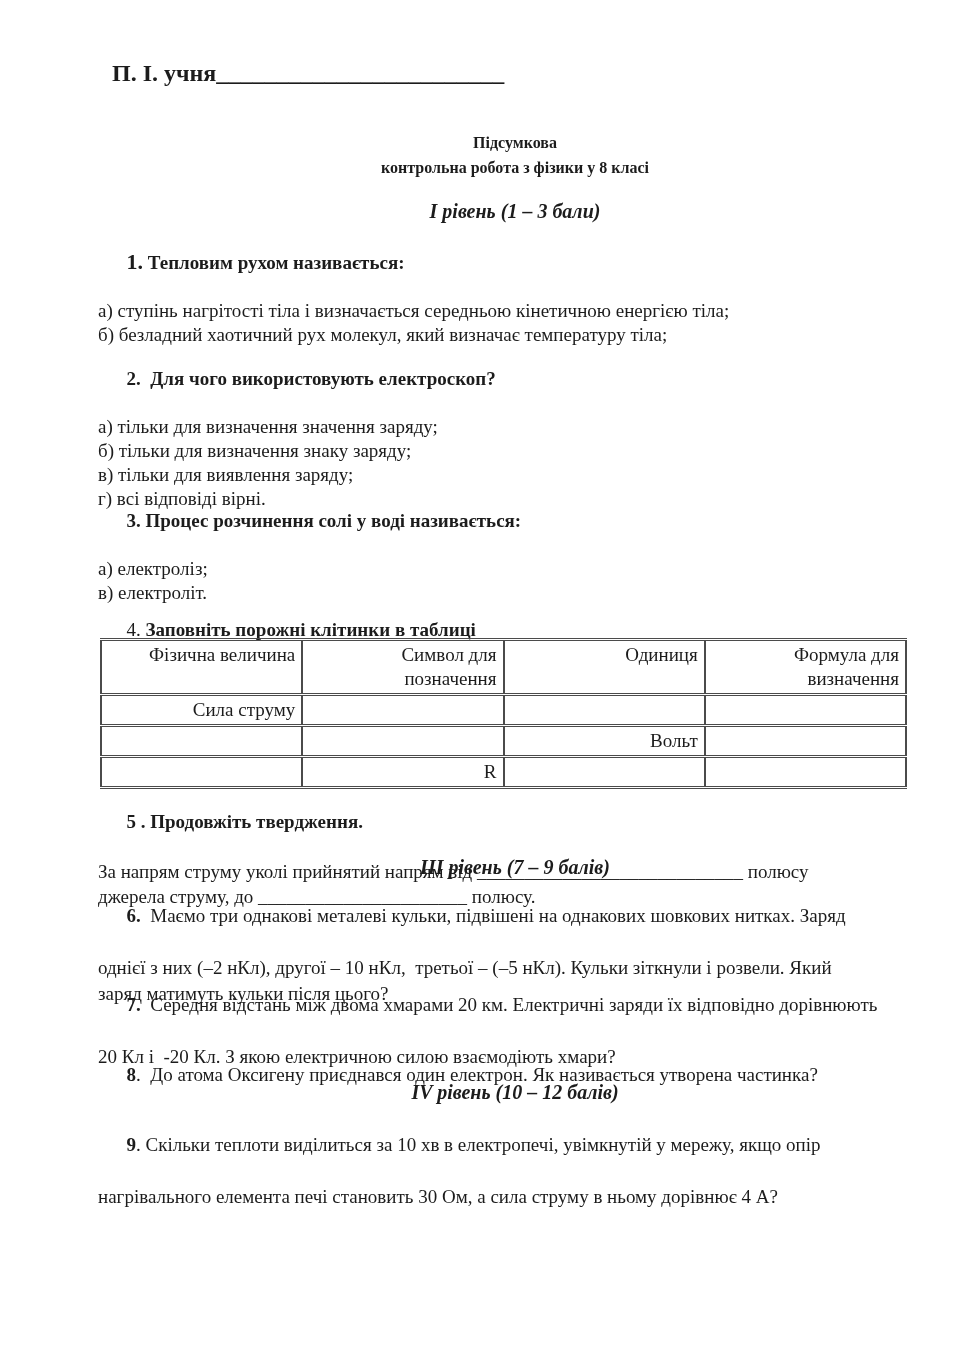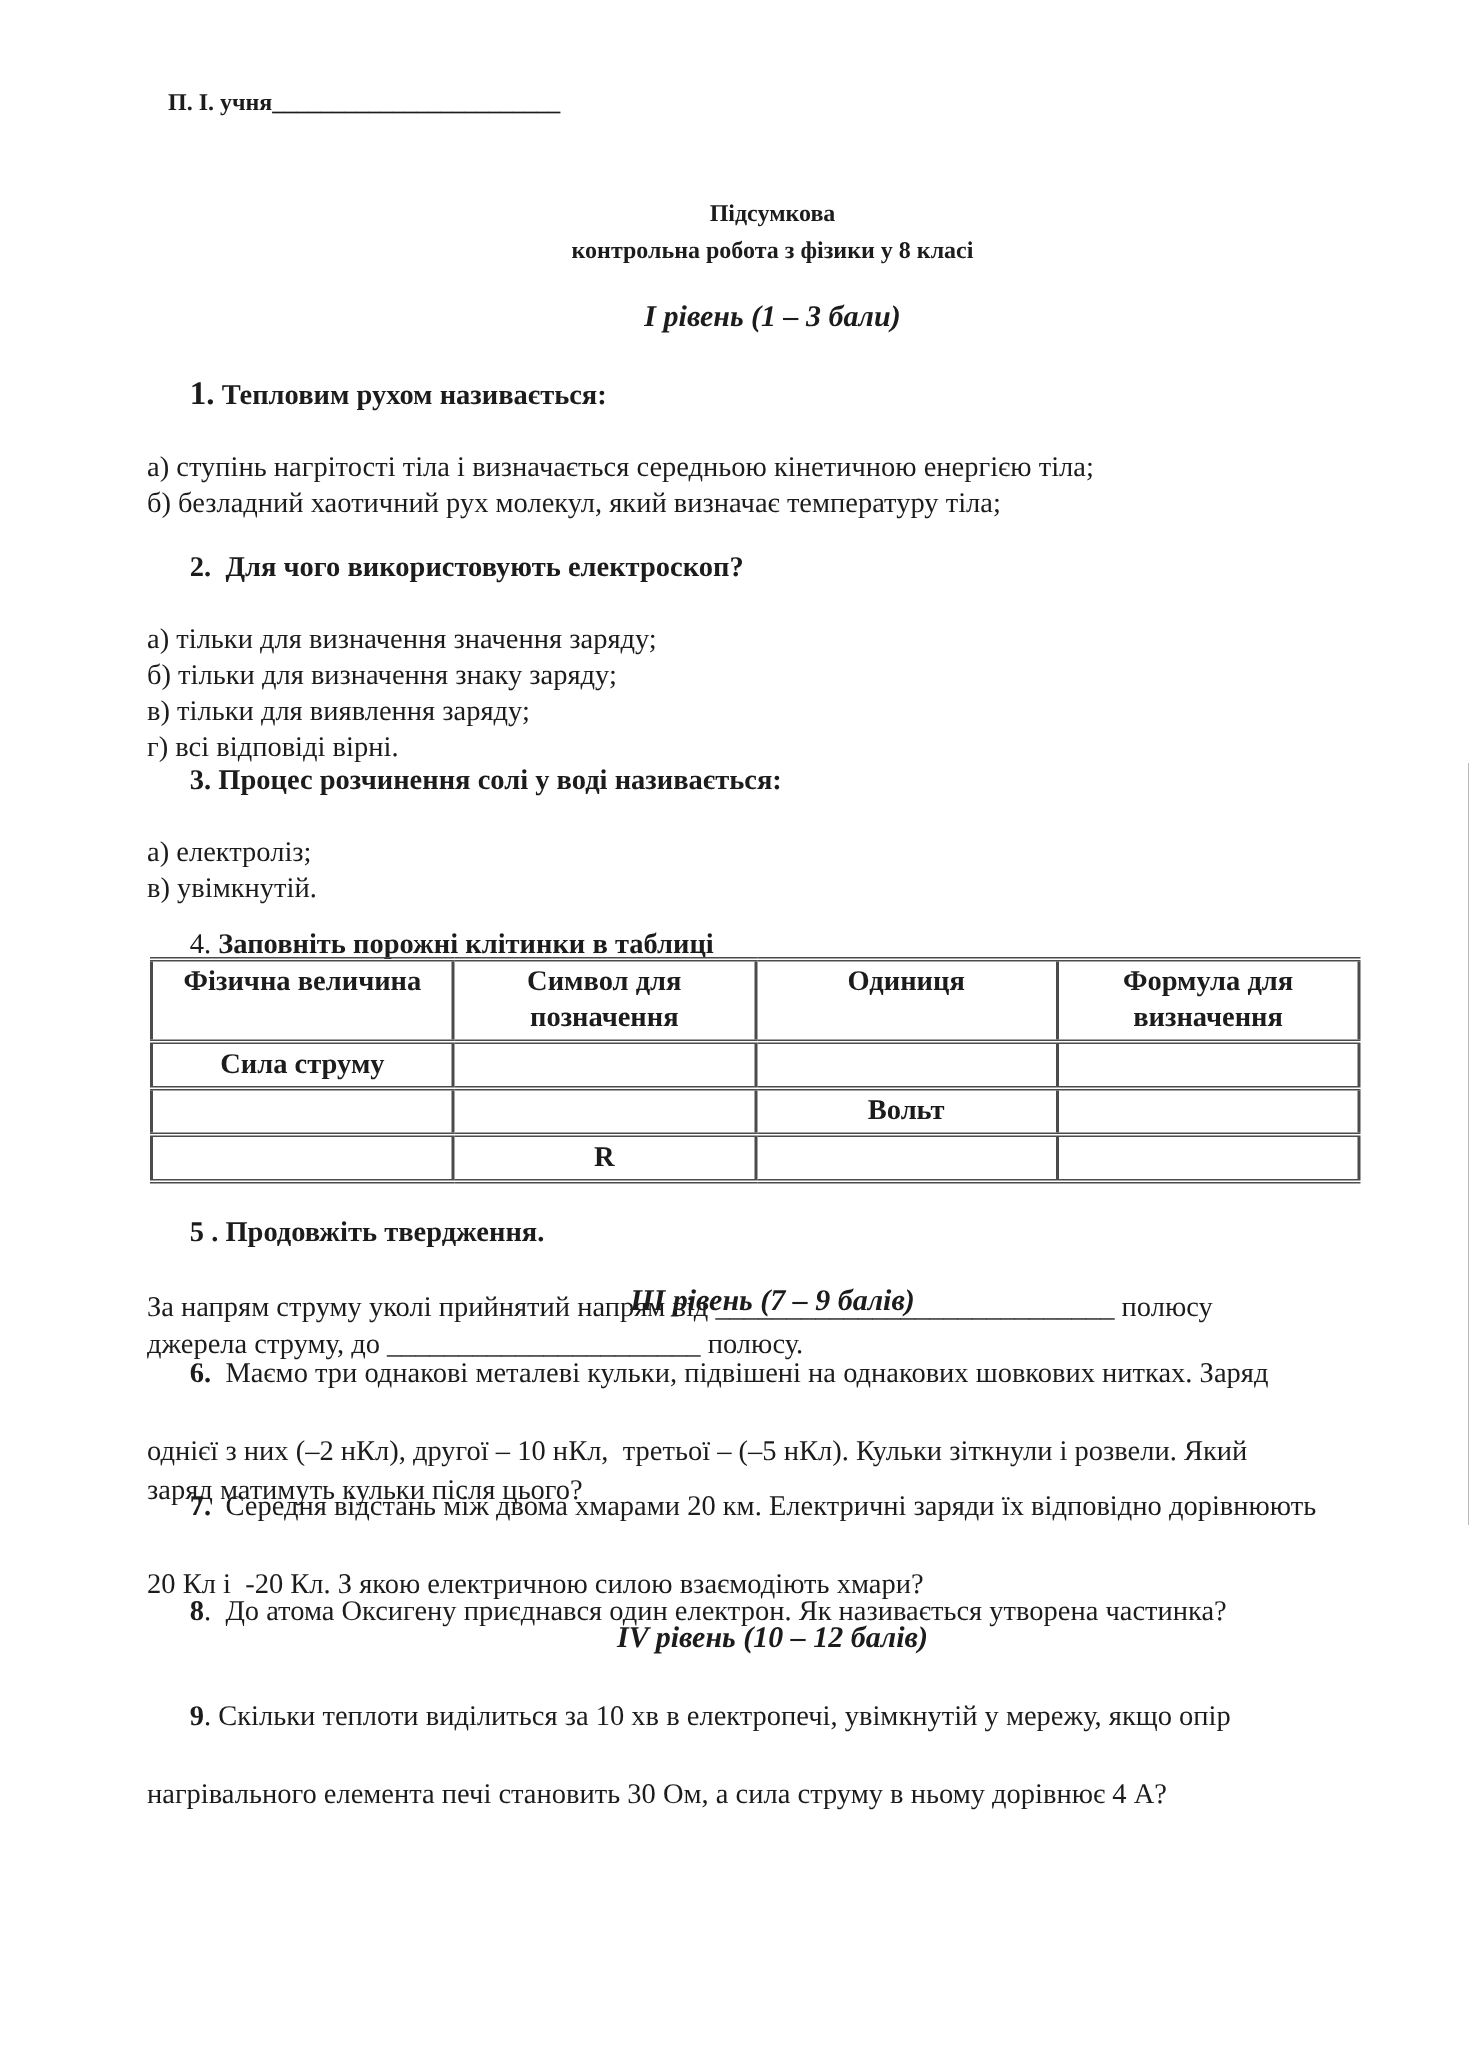--- a/index.html
+++ b/index.html
@@ -32,37 +32,37 @@
     width: 807px;
     border-collapse: collapse;
     font-size: 19px;
     table-layout: fixed;
   }
   table.fill-table th, table.fill-table td {
     border-left: 2px solid #4b4b4b;
     border-right: 2px solid #4b4b4b;
     border-top: 3px double #4b4b4b;
     border-bottom: 3px double #4b4b4b;
-    text-align: center;
+    text-align: right;
     vertical-align: top;
-    font-weight: bold;
+    font-weight: normal;
     padding: 2px 6px;
     line-height: 24px;
     margin-top: 16px;
   }
   table.fill-table { border: 2px solid #4b4b4b; }
   table.fill-table th { height: 49px; }
   table.fill-table td { height: 26px; }
 </style>
 </head>
 <body>
 
 <div class="page">
 
-  <div class="abs b line" style="left:112px; top:60px; font-size:16px;">П. І. учня________________________</div>
+  <div class="abs b line" style="left:112px; top:60px; font-size:24px;">П. І. учня________________________</div>
 
   <div class="abs center-block doc-title" style="top:130px;">
     <div>Підсумкова</div>
     <div>контрольна робота з фізики у 8 класі</div>
   </div>
 
   <div class="abs center-block level-heading" style="top:200px;">І рівень (1 – 3 бали)</div>
 
   <div class="abs qblock" style="top:226px;">
     <div class="line">
@@ -80,21 +80,21 @@
     <div class="line">б) тільки для визначення знаку заряду;</div>
     <div class="line">в) тільки для виявлення заряду;</div>
     <div class="line">г) всі відповіді вірні.</div>
   </div>
 
   <div class="abs qblock" style="top:485px;">
     <div class="line">
       <span class="qhead-bold">3.</span><span class="qhead-bold"> Процес розчинення солі у воді називається:</span>
     </div>
     <div class="line">а) електроліз;</div>
-    <div class="line">в) увімкнутій.</div>
+    <div class="line">в) електроліт.</div>
   </div>
 
   <div class="abs qblock" style="top:594px;">
     <div class="line">
       <span>4.</span><span class="qhead-bold"> Заповніть порожні клітинки в таблиці</span>
     </div>
   </div>
 
   <table class="fill-table">
     <thead>

